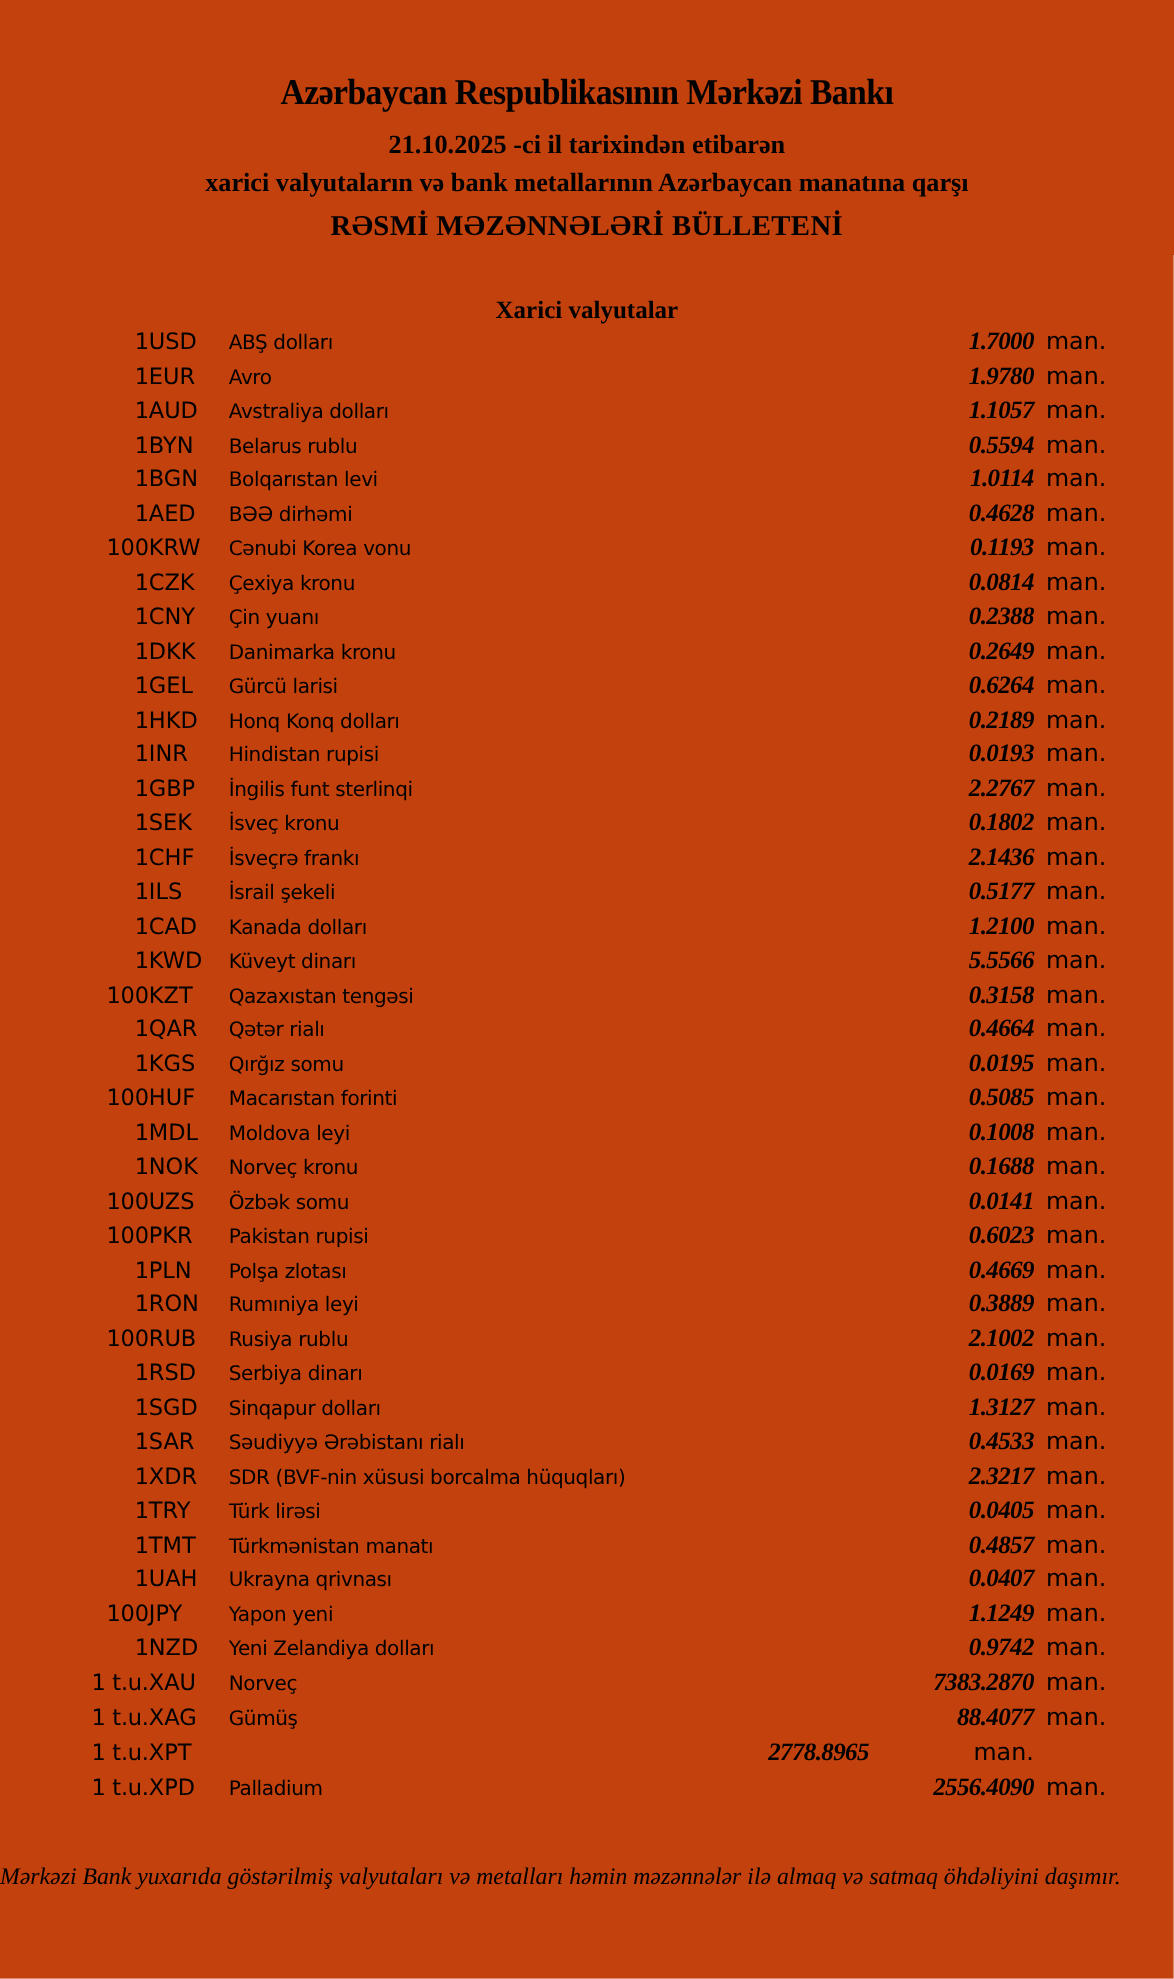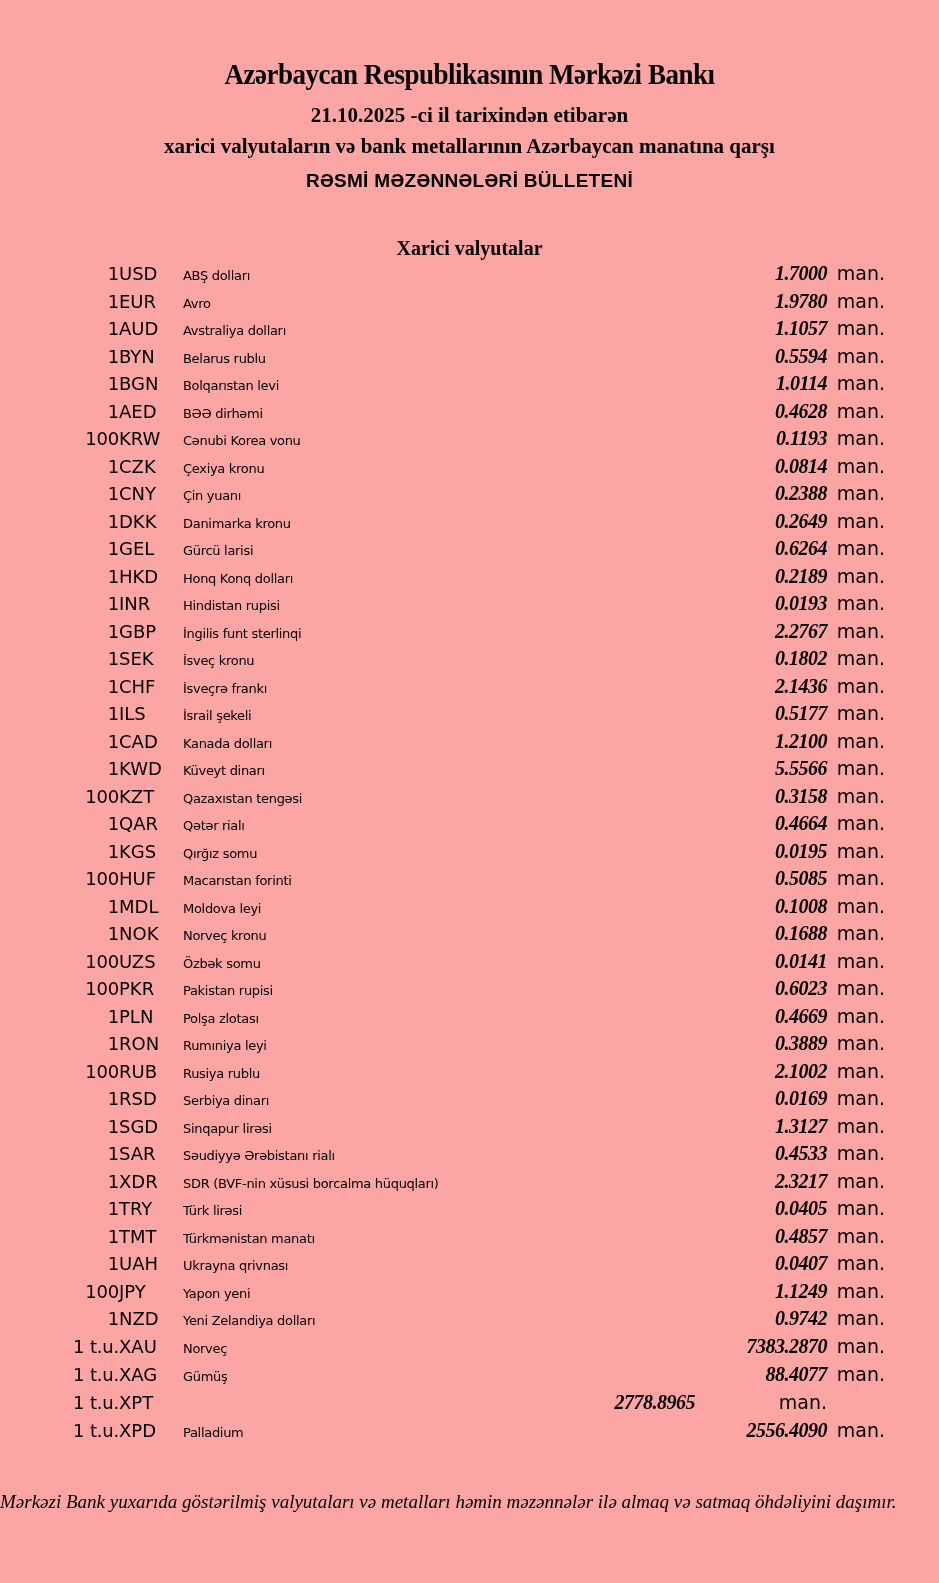--- a/index.html
+++ b/index.html
@@ -5,21 +5,21 @@
   html, body {
     margin: 0;
     padding: 0;
     background: #ffffff;
     color: #000000;
   }
   .page {
     position: relative;
     width: 939px;
     height: 1583px;
-    background: #fca5a5;
+    background: #c2410c;
     overflow: hidden;
     font-family: "DejaVu Sans", "Liberation Sans", sans-serif;
   }
   header { text-align: center; padding-top: 57px; }
   .title {
     font-family: "Liberation Serif", "DejaVu Serif", serif;
     font-weight: bold;
     font-size: 29px;
     line-height: 34px;
     letter-spacing: -0.5px;
@@ -34,23 +34,23 @@
     line-height: 30px;
     margin-top: 9px;
   }
   .subtitle {
     font-family: "Liberation Serif", "DejaVu Serif", serif;
     font-weight: bold;
     font-size: 21px;
     line-height: 33px;
   }
   .bulletin-title {
-    font-family: Liberation Sans, sans-serif;
-    font-weight: bold;
-    font-size: 19px;
+    font-family: Liberation Serif, serif;
+    font-weight: bold;
+    font-size: 23px;
     line-height: 35px;
     letter-spacing: 0.3px;
   }
   .section-title {
     font-family: "Liberation Serif", "DejaVu Serif", serif;
     font-weight: bold;
     font-size: 20px;
     line-height: 28px;
     text-align: center;
     margin-top: 36px;
@@ -71,21 +71,21 @@
     text-align: right;
     font-size: 18px;
     letter-spacing: -0.2px;
   }
   .cell-code {
     text-align: left;
     font-size: 18px;
   }
   .cell-name {
     text-align: left;
-    font-size: 13px;
+    font-size: 16px;
     letter-spacing: -0.3px;
     white-space: nowrap;
     overflow: hidden;
   }
   .cell-rate {
     text-align: right;
     font-family: "Liberation Serif", "DejaVu Serif", serif;
     font-style: italic;
     font-weight: bold;
     font-size: 20px;
@@ -333,21 +333,21 @@
       <div class="row">
         <span class="cell-qty">1</span>
         <span class="cell-code">RSD</span>
         <span class="cell-name">Serbiya dinarı</span>
         <span class="cell-rate">0.0169</span>
         <span class="cell-unit">man.</span>
       </div>
       <div class="row">
         <span class="cell-qty">1</span>
         <span class="cell-code">SGD</span>
-        <span class="cell-name">Sinqapur lirəsi</span>
+        <span class="cell-name">Sinqapur dolları</span>
         <span class="cell-rate">1.3127</span>
         <span class="cell-unit">man.</span>
       </div>
       <div class="row">
         <span class="cell-qty">1</span>
         <span class="cell-code">SAR</span>
         <span class="cell-name">Səudiyyə Ərəbistanı rialı</span>
         <span class="cell-rate">0.4533</span>
         <span class="cell-unit">man.</span>
       </div>

